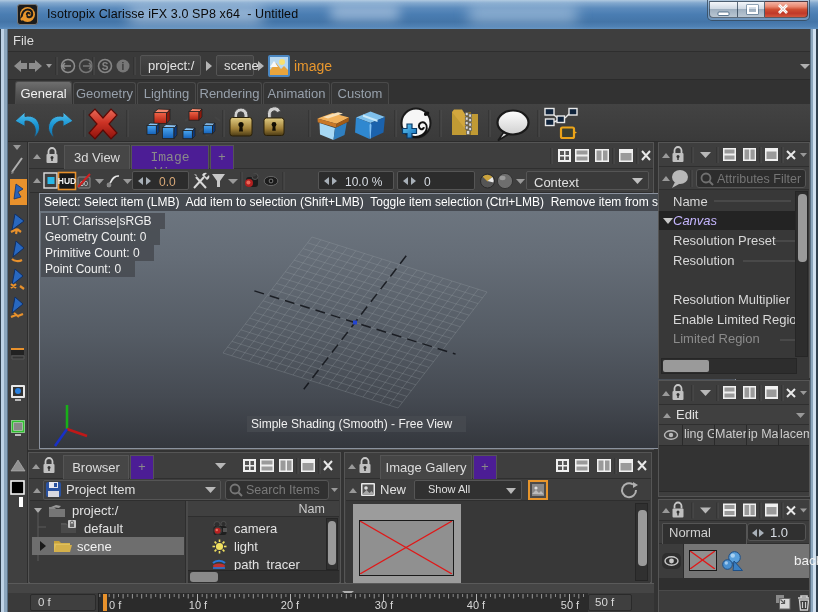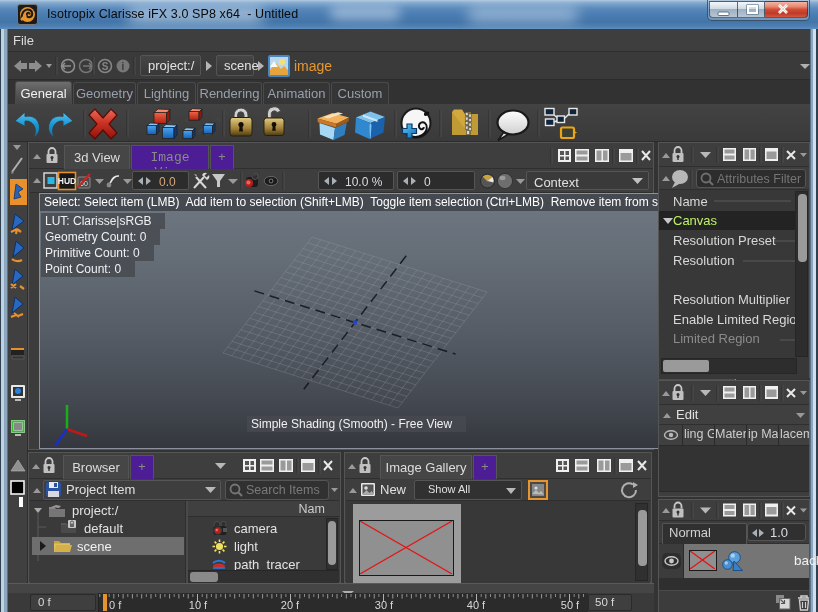--- a/index.html
+++ b/index.html
@@ -794,21 +794,21 @@
        <line x1="116" y1="51" x2="136" y2="51" stroke="#5b5b5b"></line>
        <line x1="84" y1="71" x2="136" y2="71" stroke="#5b5b5b"></line>
        <line x1="136" y1="110" x2="140" y2="110" stroke="#5b5b5b"></line>
        <line x1="121" y1="150" x2="140" y2="150" stroke="#5b5b5b"></line>
 
      </svg>
      <div class="abs" style="left:0;top:21px;width:139px;height:19px;background:#232323;">
           <svg width="16" height="19" style="position:absolute;left:2px;top:0">
             <path d="M2 7 L12 7 L7 13 Z" fill="#c8c8c8"></path>
           </svg>
-          <span style="position:absolute;left:14px;top:2px;color:#bef264;font-size:13px;">Canvas</span>
+          <span style="position:absolute;left:14px;top:2px;color:#c4b5fd;font-size:13px;font-style:italic;">Canvas</span>
         </div>
      <div class="abs" style="left:14px;top:43px;color:#d8d8d8;font-size:13px;white-space:nowrap;">Resolution Preset</div>
      <div class="abs" style="left:14px;top:63px;color:#d8d8d8;font-size:13px;white-space:nowrap;">Resolution</div>
      <div class="abs" style="left:14px;top:102px;color:#d8d8d8;font-size:13px;white-space:nowrap;">Resolution Multiplier</div>
      <div class="abs" style="left:14px;top:122px;color:#d8d8d8;font-size:13px;white-space:nowrap;">Enable Limited Region</div>
      <div class="abs" style="left:14px;top:141px;color:#8b8b8b;font-size:13px;white-space:nowrap;">Limited Region</div>
      <div class="abs" style="left:2px;top:168px;width:136px;height:16px;background:#2d2d2d;border:1px solid #262626;">
           <div class="abs" style="left:1px;top:1px;width:46px;height:12px;background:#9a9a9a;border-radius:2px;"></div>
         </div>
      <div class="abs" style="right:1px;top:1px;width:13px;height:166px;background:#2d2d2d;border:1px solid #262626;">

